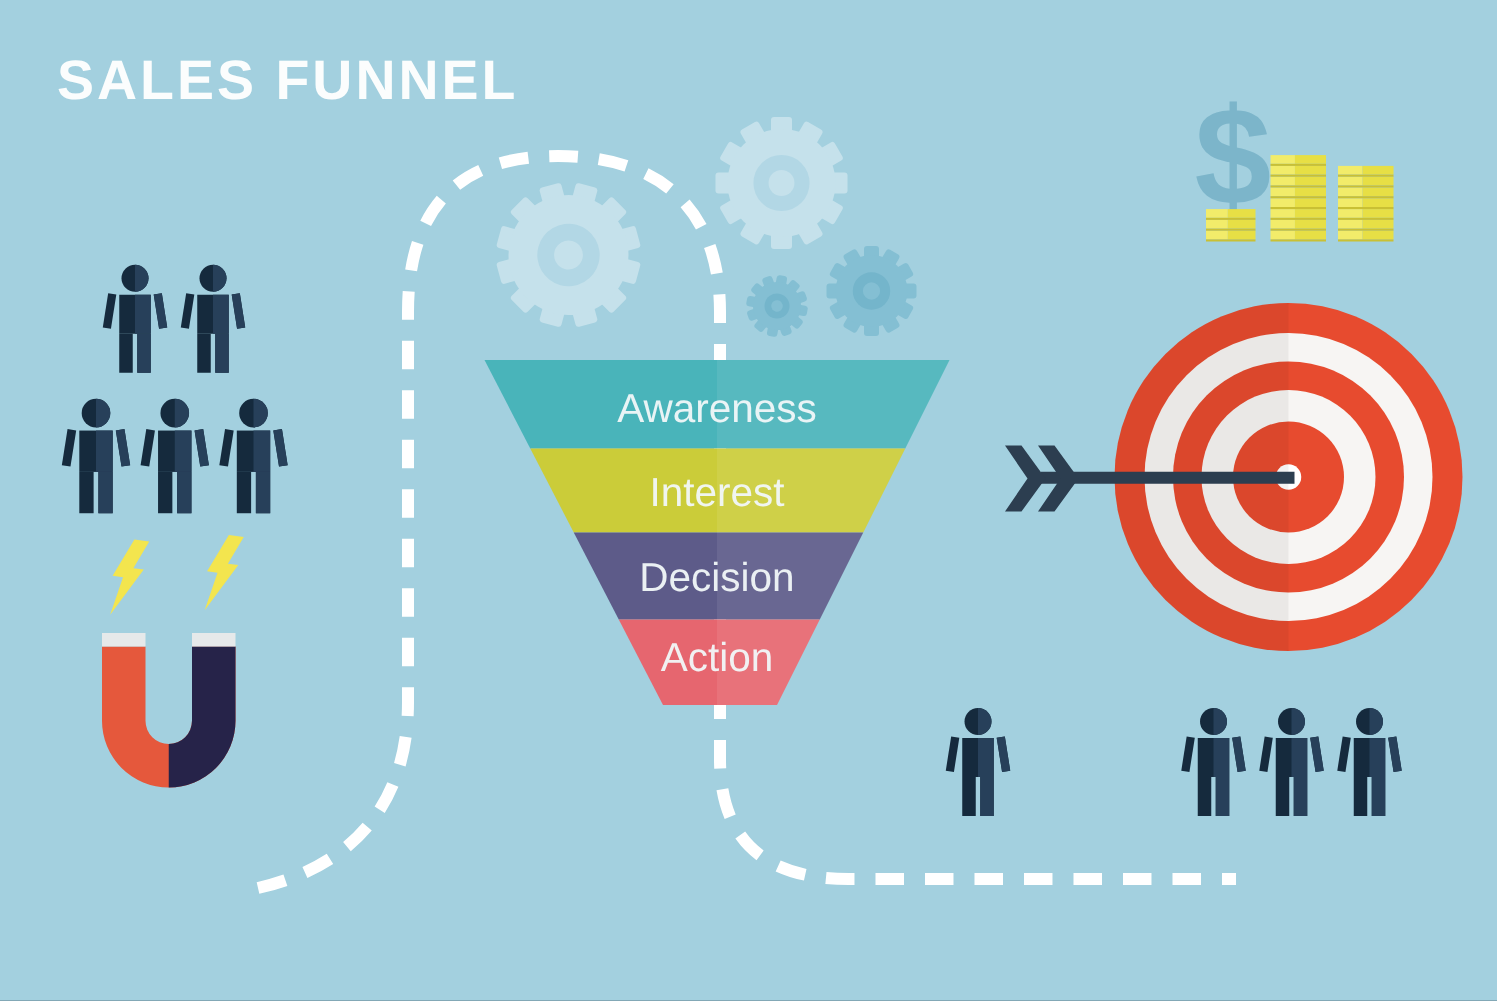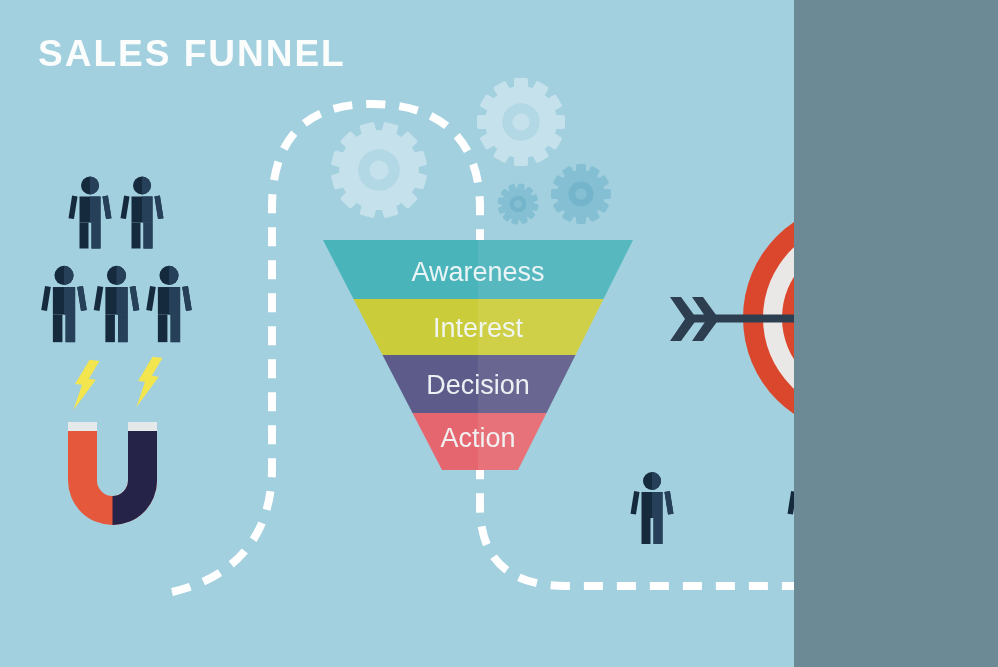--- a/index.html
+++ b/index.html
@@ -1,17 +1,17 @@
 <!DOCTYPE html>
 <html><head>
 <meta charset="utf-8">
 <style>
   html, body { margin: 0; padding: 0; background: #6b8a96; }
   .canvas-wrap {
-    width: 794px; height: 667px;
+    width: 998px; height: 667px;
     position: relative; overflow: hidden;
     font-family: "Liberation Sans", sans-serif;
   }
   svg { display: block; }
   .page-title {
     font-family: "Liberation Sans", sans-serif;
     font-size: 37px;
     font-weight: bold;
     letter-spacing: 2px;
     fill: #fbfdfd;

